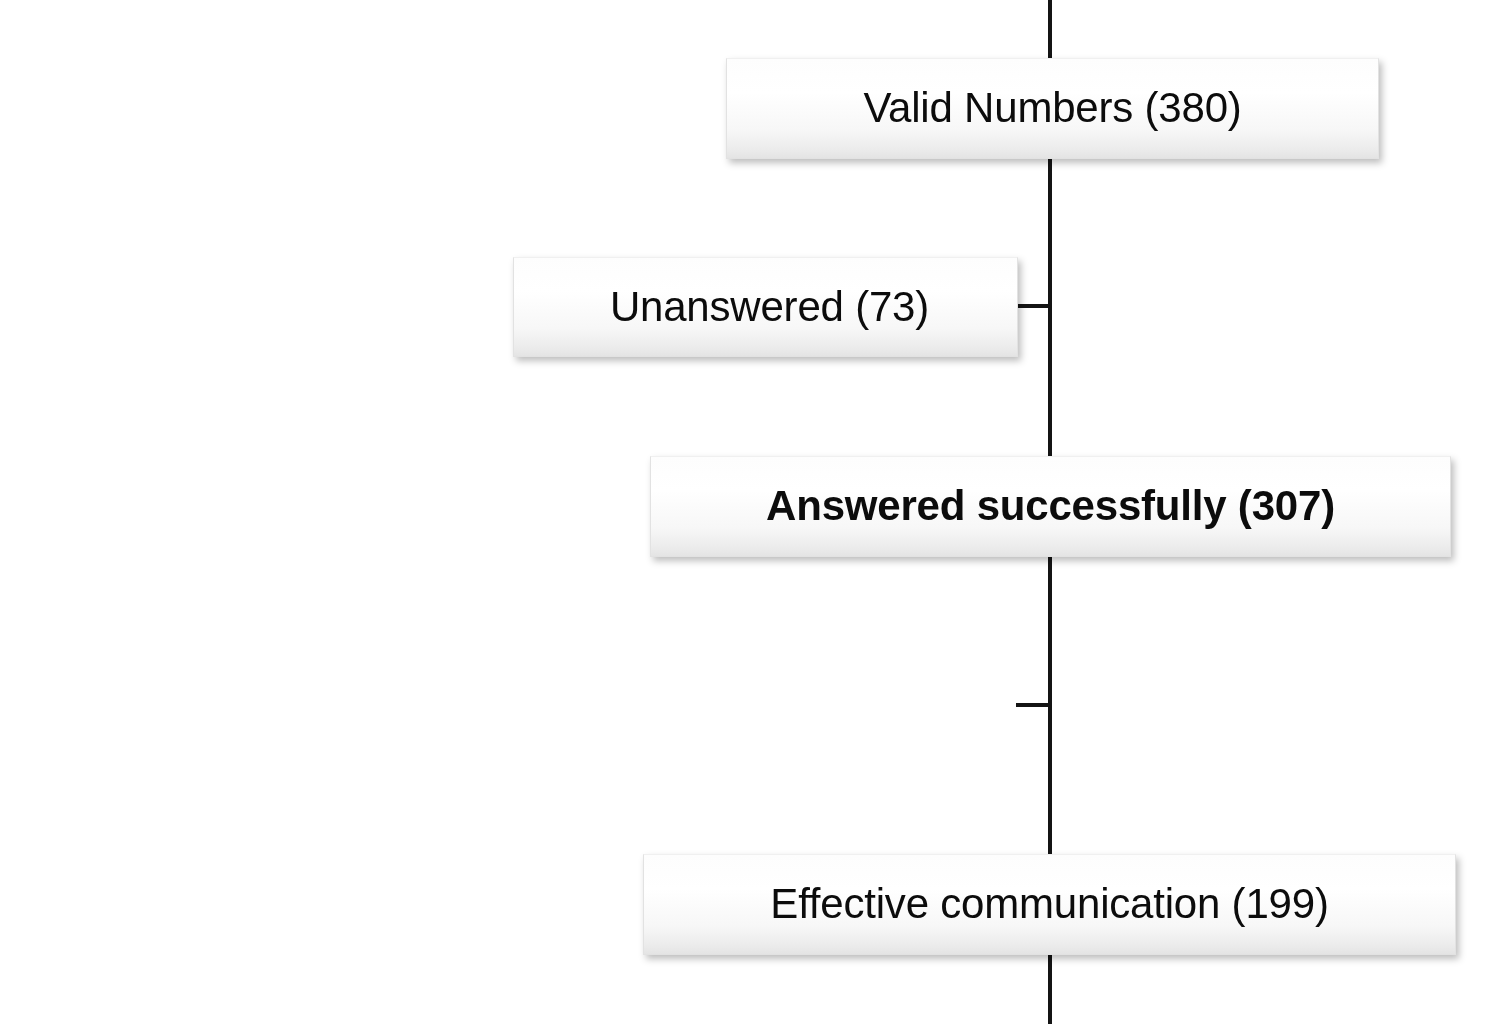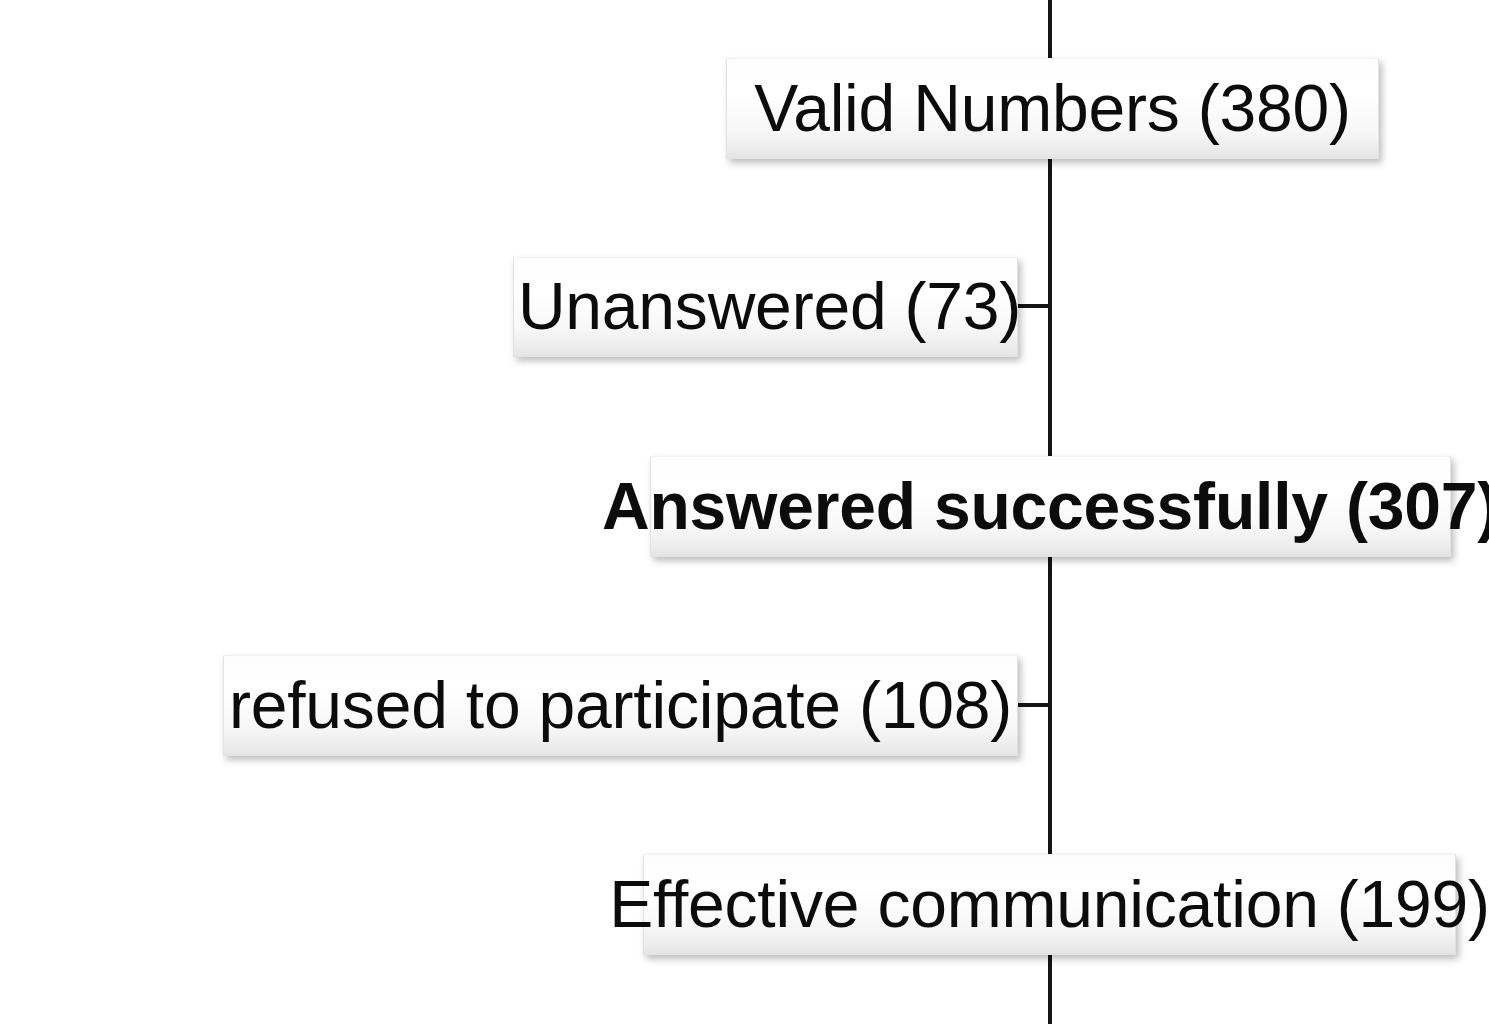--- a/index.html
+++ b/index.html
@@ -55,21 +55,21 @@
     border: 1px solid #e2e2e2;
     border-top-color: #f0f0f0;
     box-shadow: 3px 4px 7px rgba(0,0,0,0.26);
     display: flex;
     align-items: center;
     justify-content: center;
     z-index: 3;
   }
   .node .label {
     font-family: "Liberation Sans", sans-serif;
-    font-size: 66px;
+    font-size: 42px;
     line-height: 1.05;
     color: #0c0c0c;
     letter-spacing: -0.2px;
     white-space: nowrap;
     text-align: center;
     padding: 0 10px;
   }
   
   #node-valid-numbers {
     left: 726px;  top: 58px;  width: 653px;  height: 101px;
@@ -102,21 +102,18 @@
   </div>
 
   <div class="node" id="node-unanswered">
     <span class="label">Unanswered (73)</span>
   </div>
 
   <div class="node" id="node-answered-successfully">
     <span class="label">Answered successfully (307)</span>
   </div>
 
-  <div class="node" id="node-refused">
-    <span class="label">refused to participate (108)</span>
-  </div>
 
   <div class="node" id="node-effective-communication">
     <span class="label">Effective communication (199)</span>
   </div>
 
 </div>
 
 </body></html>

